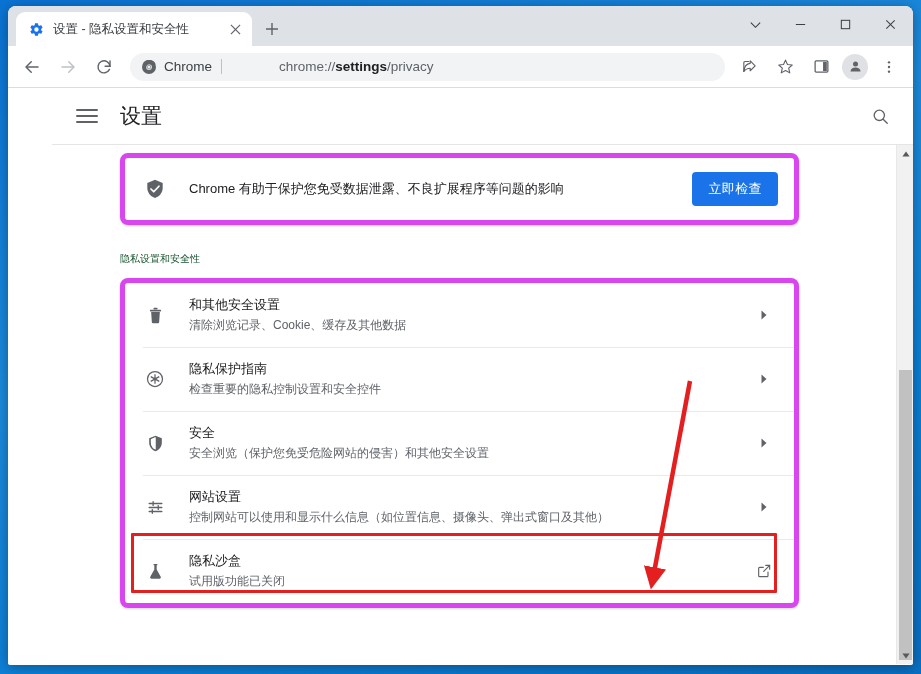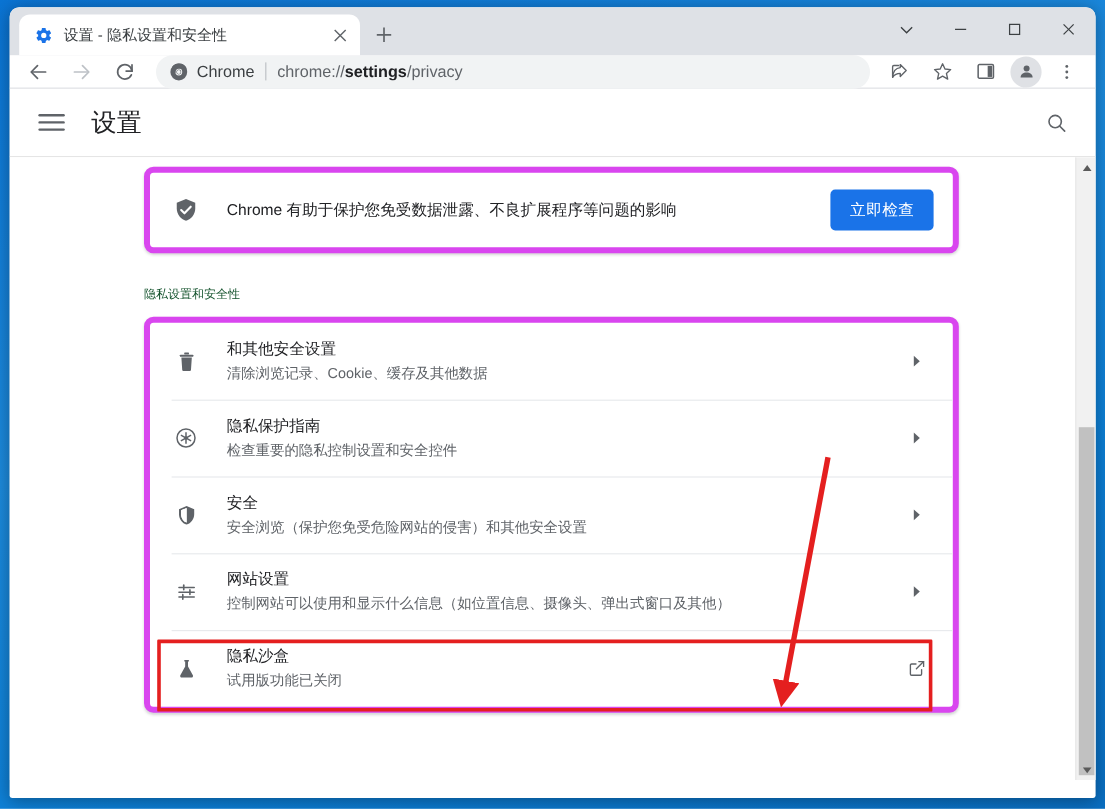--- a/index.html
+++ b/index.html
@@ -30,21 +30,21 @@
     position: relative;
     height: 40px;
     background: #dee1e6;
     display: flex;
     align-items: flex-end;
   }
   .tab {
     position: relative;
     margin-left: 8px;
     height: 34px;
-    width: 284px;
+    width: 236px;
     background: #ffffff;
     border-radius: 9px 9px 0 0;
     display: flex;
     align-items: center;
     padding: 0 8px 0 12px;
     cursor: default;
   }
   .tab-favicon {
     width: 16px; height: 16px;
     flex: 0 0 16px;
@@ -82,21 +82,21 @@
     align-items: center;
   }
   .wc {
     width: 45px; height: 30px;
     display: flex; align-items: center; justify-content: center;
     color: #3c4043;
   }
 
   
   .toolbar {
-    height: 28px;
+    height: 42px;
     background: #ffffff;
     display: flex;
     align-items: center;
     padding: 0 6px 0 6px;
     border-bottom: 1px solid #dadce0;
   }
   .tb-btn {
     width: 30px; height: 30px;
     margin: 0 3px;
     border-radius: 50%;
@@ -131,40 +131,42 @@
     width: 1px; height: 15px;
     background: #bdc1c6;
     margin: 0 9px;
     flex: 0 0 auto;
   }
   .omni-url {
     color: #5f6368;
     white-space: nowrap;
     overflow: hidden;
     text-overflow: ellipsis;
+    margin-left: 48px;
   }
   .omni-url b { color: #202124; font-weight: 700; }
   .avatar {
     width: 26px; height: 26px;
     border-radius: 50%;
     background: #dfe1e5;
     display: flex; align-items: center; justify-content: center;
     margin: 0 3px;
     color: #5f6368;
     flex: 0 0 auto;
   }
 
   
   .settings-header {
     height: 57px;
     background: #ffffff;
     display: flex;
     align-items: center;
     padding: 0 18px 0 24px;
     border-bottom: 1px solid #e5e5e5;
+    margin-left: 44px;
   }
   .hamburger {
     width: 22px; height: 22px;
     display: flex; flex-direction: column; justify-content: center;
     gap: 4px;
     flex: 0 0 auto;
     margin-right: 22px;
   }
   .hamburger span { display:block; height: 2px; background: #5f6368; border-radius: 1px; }
   .settings-title {

